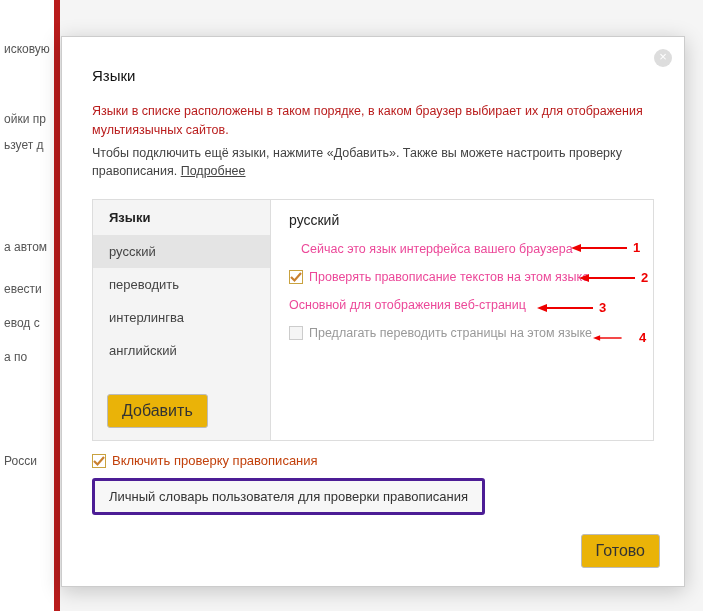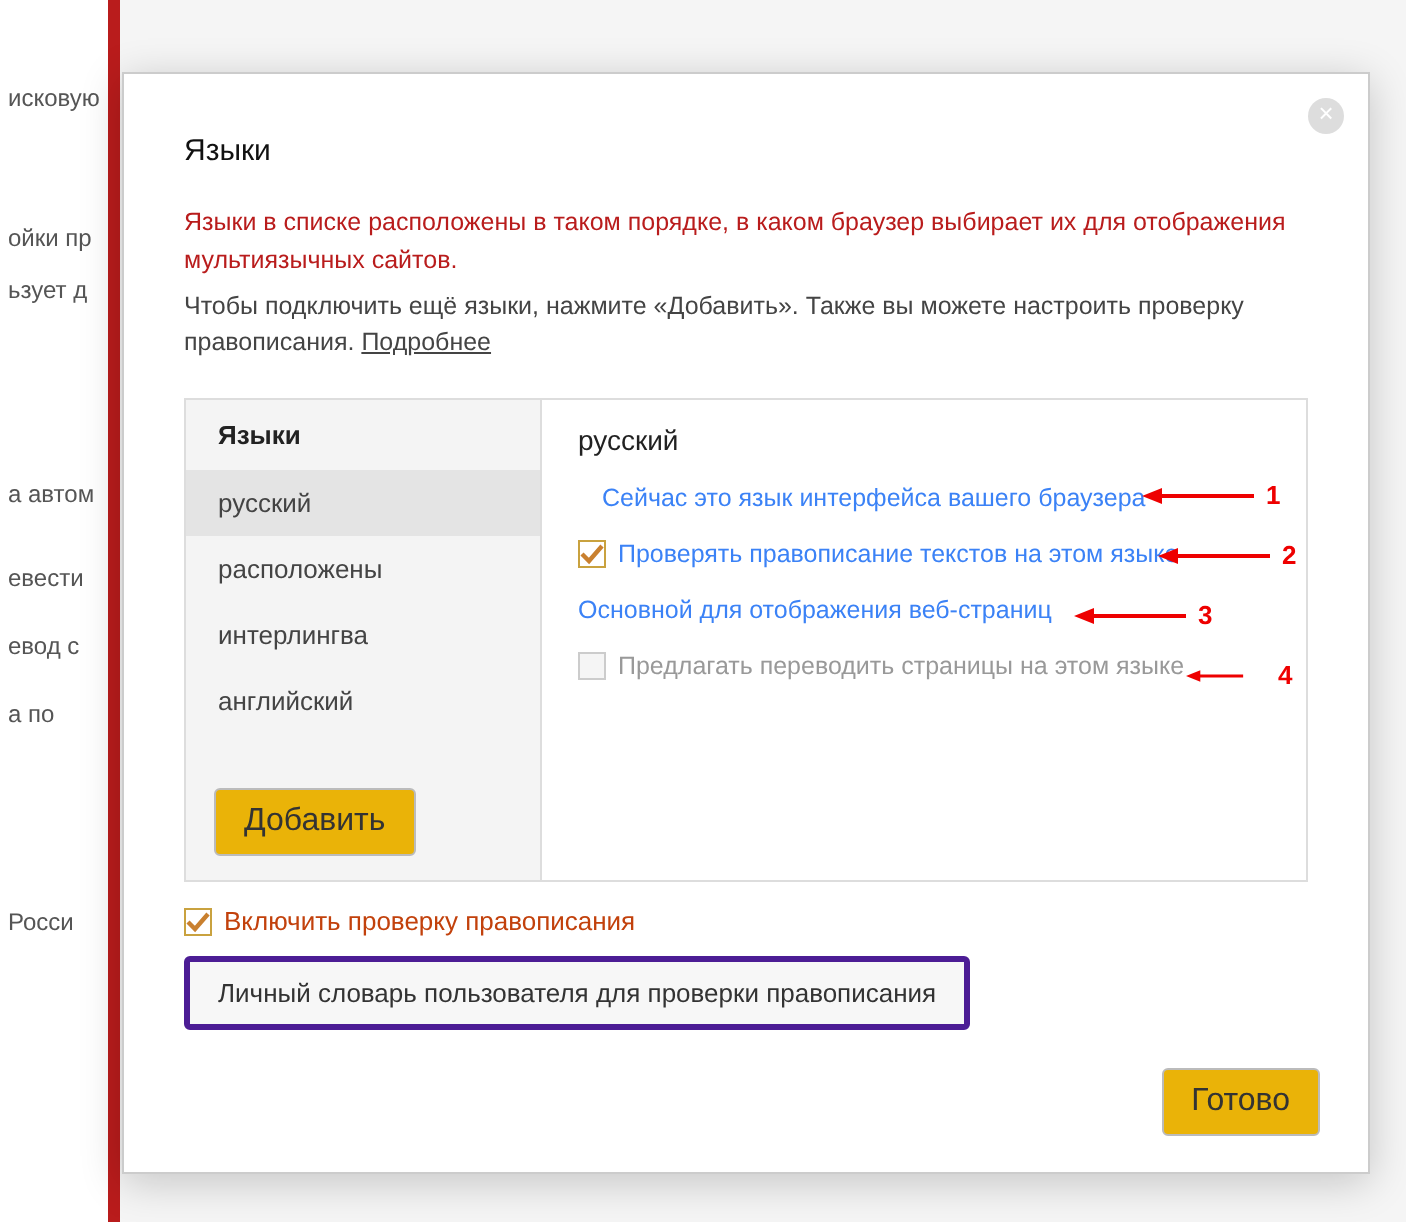--- a/index.html
+++ b/index.html
@@ -122,21 +122,21 @@
       padding: 12px 18px 12px 18px;
       position: relative;
     }
     .detail-title {
       font-size: 14px;
       color: #222;
       margin-bottom: 14px;
     }
     .detail-row {
       font-size: 12.5px;
-      color: #3b82f6;
+      color: #ec4899;
       margin-bottom: 14px;
       display: flex;
       align-items: center;
       position: relative;
     }
     .detail-row.muted { color: #999; }
     .detail-row .indent { margin-left: 12px; }
     .chk {
       width: 14px;
       height: 14px;
@@ -213,21 +213,21 @@
   <h2>Языки</h2>
   <p class="intro">Языки в списке расположены в таком порядке, в каком браузер выбирает их для отображения мультиязычных сайтов.</p>
   <p class="intro2">
     <span>Чтобы подключить ещё языки, нажмите «Добавить». Также вы можете настроить проверку правописания. </span><a>Подробнее</a>
   </p>
 
   <div class="panel">
     <div class="lang-list">
       <div class="lang-header">Языки</div>
       <div class="lang-item selected">русский</div>
-      <div class="lang-item">расположены</div>
+      <div class="lang-item">переводить</div>
       <div class="lang-item">интерлингва</div>
       <div class="lang-item">английский</div>
       <div class="add-btn-wrap">
         <span class="btn">Добавить</span>
       </div>
     </div>
 
     <div class="lang-detail">
       <div class="detail-title">русский</div>
 

